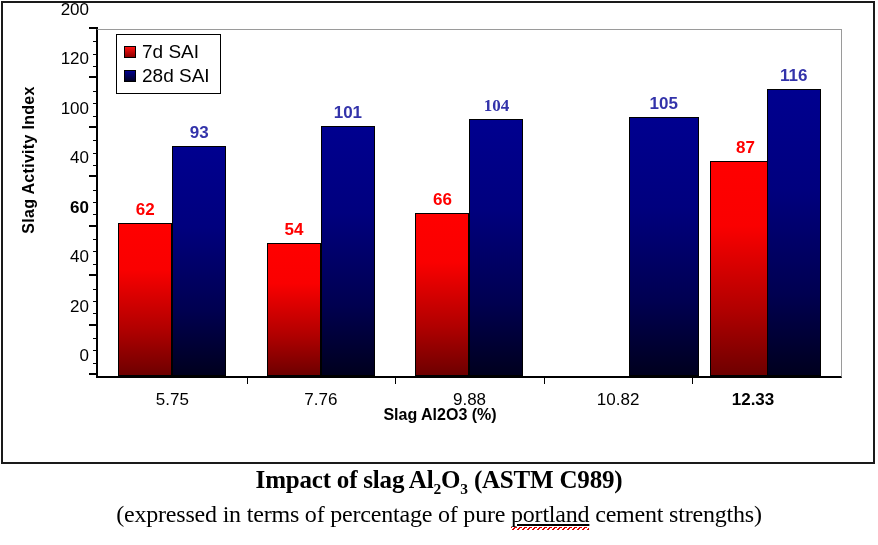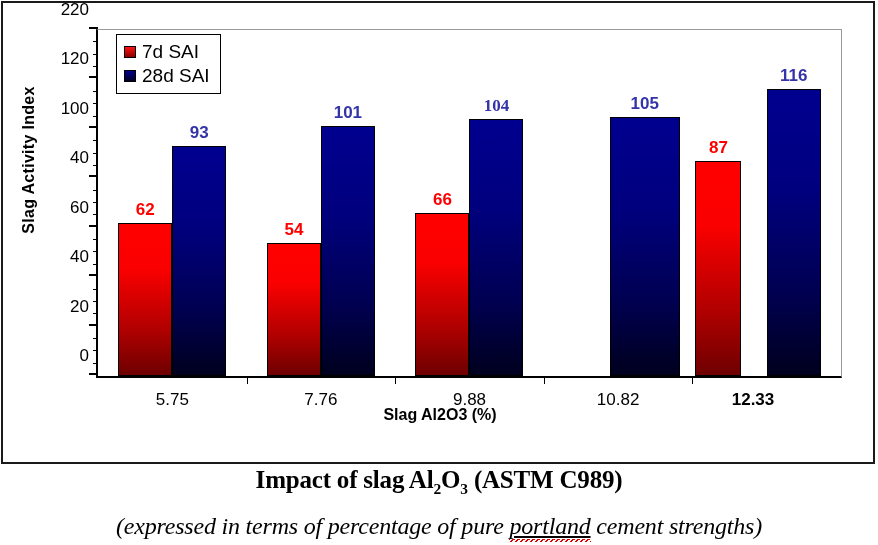--- a/index.html
+++ b/index.html
@@ -198,24 +198,23 @@
   }
   #caption-title {
     font-size: 25px;
     font-weight: bold;
     color: #000000;
     line-height: 1.15;
     letter-spacing: -0.2px;
   }
   #caption-subtitle {
     font-size: 24px;
-    font-style: italic;
     color: #000000;
     line-height: 1.2;
-    margin-top: 14px;
+    margin-top: 2px;
     letter-spacing: -0.2px;
   }
   .misspelled {
     text-decoration: underline;
     text-decoration-color: #000000;
     background-image: repeating-linear-gradient(
       135deg, #e00000 0 1.4px, transparent 1.4px 2.8px);
     background-repeat: repeat-x;
     background-size: 5px 3px;
     background-position: left bottom;
@@ -243,41 +242,41 @@
           <div class="ytick-label" style="bottom: 14.2857%;">20</div>
           <div class="ytick-minor" style="bottom: 17.8571%;"></div>
           <div class="ytick-minor" style="bottom: 21.4286%;"></div>
           <div class="ytick-minor" style="bottom: 25%;"></div>
           <div class="ytick-major" style="bottom: 28.5714%;"></div>
           <div class="ytick-label" style="bottom: 28.5714%;">40</div>
           <div class="ytick-minor" style="bottom: 32.1429%;"></div>
           <div class="ytick-minor" style="bottom: 35.7143%;"></div>
           <div class="ytick-minor" style="bottom: 39.2857%;"></div>
           <div class="ytick-major" style="bottom: 42.8571%;"></div>
-          <div class="ytick-label" style="bottom: 42.8571%;">60</div>
+          <div class="ytick-label" style="bottom: 42.8571%; font-weight: bold;">60</div>
           <div class="ytick-minor" style="bottom: 46.4286%;"></div>
           <div class="ytick-minor" style="bottom: 50%;"></div>
           <div class="ytick-minor" style="bottom: 53.5714%;"></div>
           <div class="ytick-major" style="bottom: 57.1429%;"></div>
           <div class="ytick-label" style="bottom: 57.1429%;">40</div>
           <div class="ytick-minor" style="bottom: 60.7143%;"></div>
           <div class="ytick-minor" style="bottom: 64.2857%;"></div>
           <div class="ytick-minor" style="bottom: 67.8571%;"></div>
           <div class="ytick-major" style="bottom: 71.4286%;"></div>
           <div class="ytick-label" style="bottom: 71.4286%;">100</div>
           <div class="ytick-minor" style="bottom: 75%;"></div>
           <div class="ytick-minor" style="bottom: 78.5714%;"></div>
           <div class="ytick-minor" style="bottom: 82.1429%;"></div>
           <div class="ytick-major" style="bottom: 85.7143%;"></div>
           <div class="ytick-label" style="bottom: 85.7143%;">120</div>
           <div class="ytick-minor" style="bottom: 89.2857%;"></div>
           <div class="ytick-minor" style="bottom: 92.8571%;"></div>
           <div class="ytick-minor" style="bottom: 96.4286%;"></div>
           <div class="ytick-major" style="bottom: 100%;"></div>
-          <div class="ytick-label" style="bottom: 100%;">220</div>
+          <div class="ytick-label" style="bottom: 100%;">200</div>
         </div>
       <div id="bars">
           <div class="group" style="left: 0px; width: 148.6px;">
             <div class="bar s0" style="left: 20.3px; width: 54px; height: 44.2857%;">
               <div class="bar-label s0">62</div>
             </div>
             <div class="bar s1" style="left: 74.3px; width: 54px; height: 66.4286%;">
               <div class="bar-label s1">93</div>
             </div>
           </div>
@@ -291,26 +290,26 @@
           </div>
           <div class="group" style="left: 297.2px; width: 148.6px;">
             <div class="bar s0" style="left: 20.3px; width: 54px; height: 47.1429%;">
               <div class="bar-label s0">66</div>
             </div>
             <div class="bar s1" style="left: 74.3px; width: 54px; height: 74.2857%; font-family: Liberation Serif, serif;">
               <div class="bar-label s1">104</div>
             </div>
           </div>
           <div class="group" style="left: 445.8px; width: 148.6px;">
-            <div class="bar s1" style="left: 66px; width: 70px; height: 75%; padding-left: 26px;">
+            <div class="bar s1" style="left: 85px; width: 70px; height: 75%; padding-left: 26px;">
               <div class="bar-label s1">105</div>
             </div>
           </div>
           <div class="group" style="left: 594.4px; width: 148.6px;">
-            <div class="bar s0" style="left: 3px; width: 46px; height: 62.1429%;">
+            <div class="bar s0" style="left: 18px; width: 70px; height: 62.1429%;">
               <div class="bar-label s0">87</div>
             </div>
             <div class="bar s1" style="left: 74.3px; width: 54px; height: 82.8571%;">
               <div class="bar-label s1">116</div>
             </div>
           </div>
         </div>
       <div id="xticks">
           <div class="xcat-label" style="left: 74.3px;">5.75</div>
           <div class="xtick" style="left: 148.6px;"></div>

